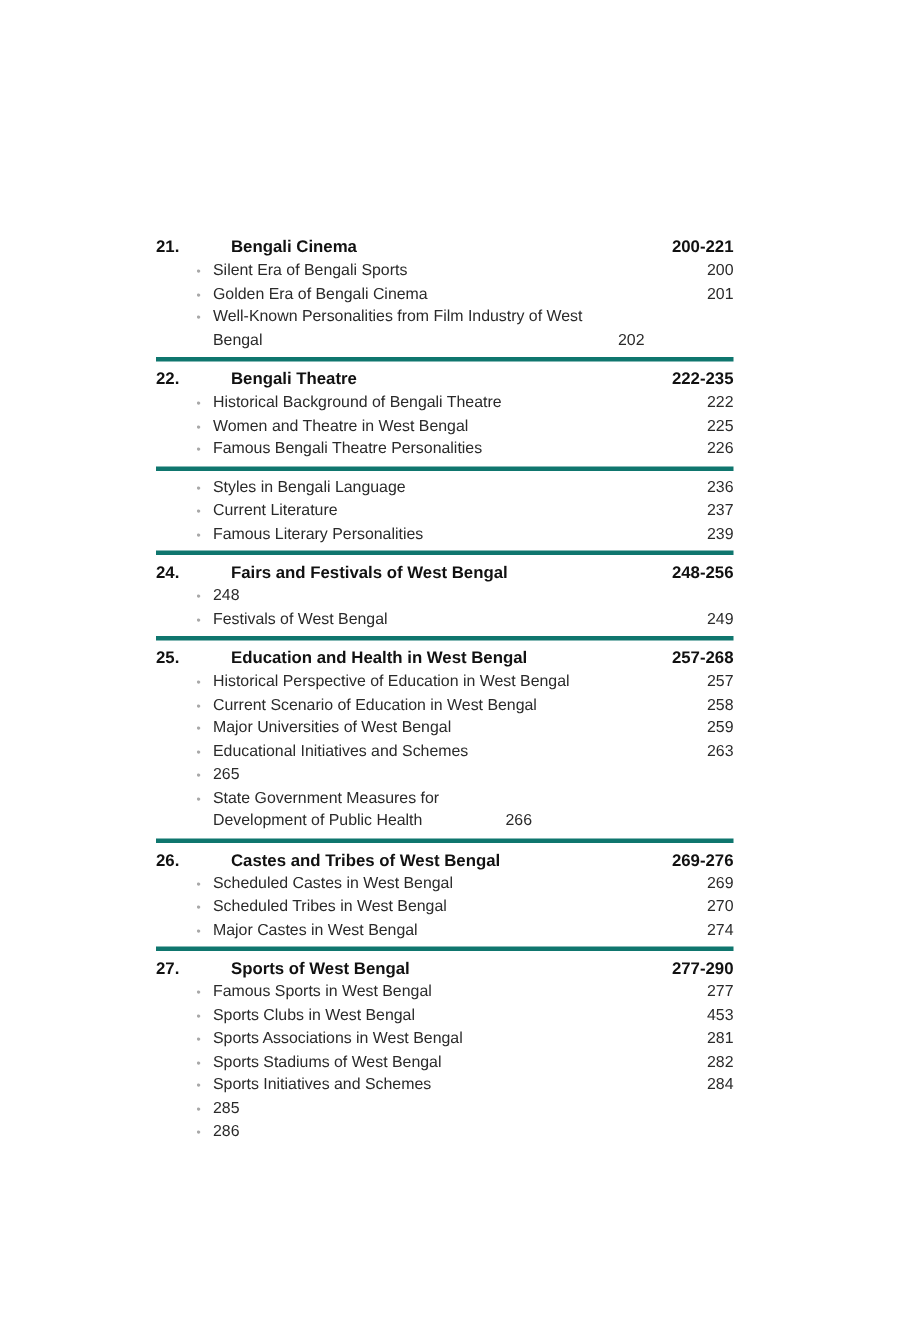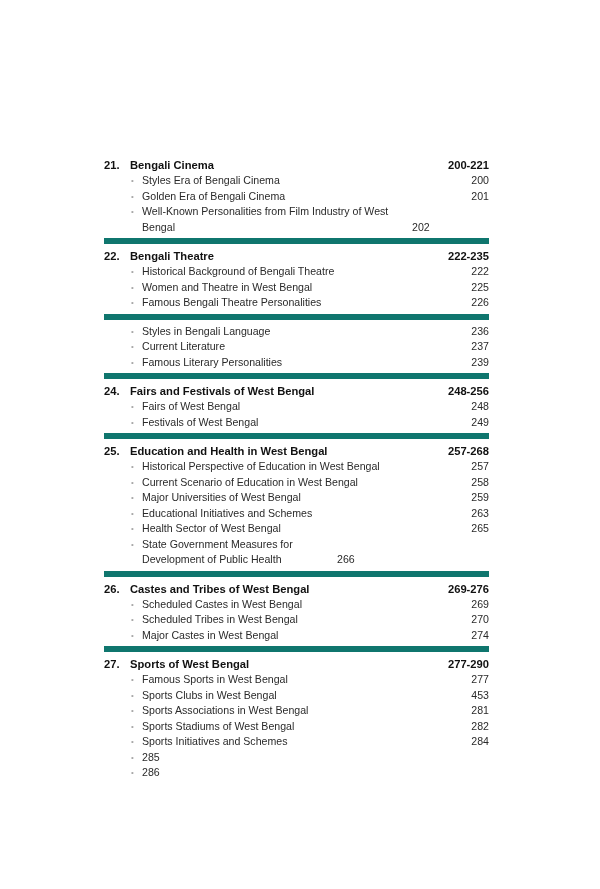--- a/index.html
+++ b/index.html
@@ -19,38 +19,39 @@
     position: absolute;
     left: 104px;
     top: 153px;
     width: 385px;
   }
   .chapter {
     padding-top: 4px;
     padding-bottom: 3px;
   }
   .chapter + .chapter {
-    border-top: 6px solid #0f766e;
+    border-top: 3px solid #0f766e;
   }
   .chapter-head {
     display: flex;
     align-items: center;
     height: 16px;
     line-height: 16px;
     font-size: 11.2px;
     font-weight: bold;
     color: #111111;
     margin-bottom: 0px;
   }
   .chapter-num {
     width: 26px;
     flex: none;
   }
   .chapter-title {
     flex: 1;
+    margin-left: 24px;
   }
   .chapter-pages {
     flex: none;
     text-align: right;
   }
   .sub-list {
     margin: 0;
     padding: 0;
     list-style: none;
   }
@@ -86,21 +87,21 @@
 
   <div class="chapter">
     <div class="chapter-head">
       <span class="chapter-num">21.</span>
       <span class="chapter-title">Bengali Cinema</span>
       <span class="chapter-pages">200-221</span>
     </div>
     <ul class="sub-list">
       <li class="sub-item">
         <span class="sub-bullet">•</span>
-        <span class="sub-title">Styles Era of Bengali Cinema</span>
+        <span class="sub-title">Silent Era of Bengali Sports</span>
         <span class="sub-page">200</span>
       </li>
       <li class="sub-item">
         <span class="sub-bullet">•</span>
         <span class="sub-title">Golden Era of Bengali Cinema</span>
         <span class="sub-page">201</span>
       </li>
       <li class="sub-item">
         <span class="sub-bullet">•</span>
         <span class="sub-title" style="max-width:250px">Well-Known Personalities from Film Industry of West Bengal</span>
@@ -156,21 +157,20 @@
 
   <div class="chapter">
     <div class="chapter-head">
       <span class="chapter-num">24.</span>
       <span class="chapter-title">Fairs and Festivals of West Bengal</span>
       <span class="chapter-pages">248-256</span>
     </div>
     <ul class="sub-list">
       <li class="sub-item">
         <span class="sub-bullet">•</span>
-        <span class="sub-title">Fairs of West Bengal</span>
         <span class="sub-page">248</span>
       </li>
       <li class="sub-item">
         <span class="sub-bullet">•</span>
         <span class="sub-title">Festivals of West Bengal</span>
         <span class="sub-page">249</span>
       </li>
     </ul>
   </div>
 
@@ -196,21 +196,20 @@
         <span class="sub-title">Major Universities of West Bengal</span>
         <span class="sub-page">259</span>
       </li>
       <li class="sub-item">
         <span class="sub-bullet">•</span>
         <span class="sub-title">Educational Initiatives and Schemes</span>
         <span class="sub-page">263</span>
       </li>
       <li class="sub-item">
         <span class="sub-bullet">•</span>
-        <span class="sub-title">Health Sector of West Bengal</span>
         <span class="sub-page">265</span>
       </li>
       <li class="sub-item">
         <span class="sub-bullet">•</span>
         <span class="sub-title" style="max-width:175px">State Government Measures for Development of Public Health</span>
         <span class="sub-page">266</span>
       </li>
     </ul>
   </div>
 

